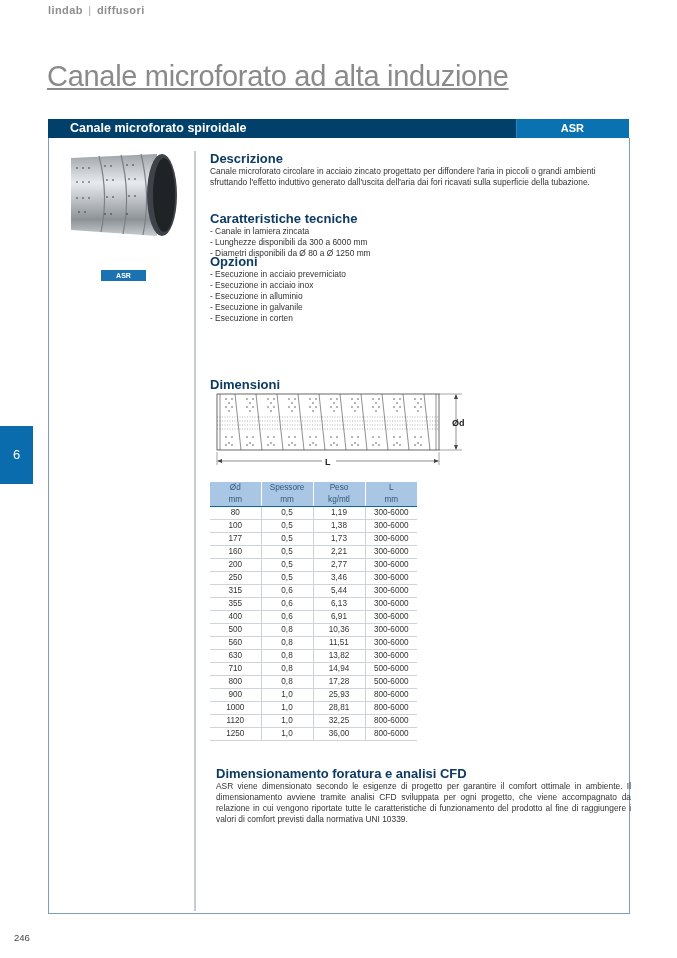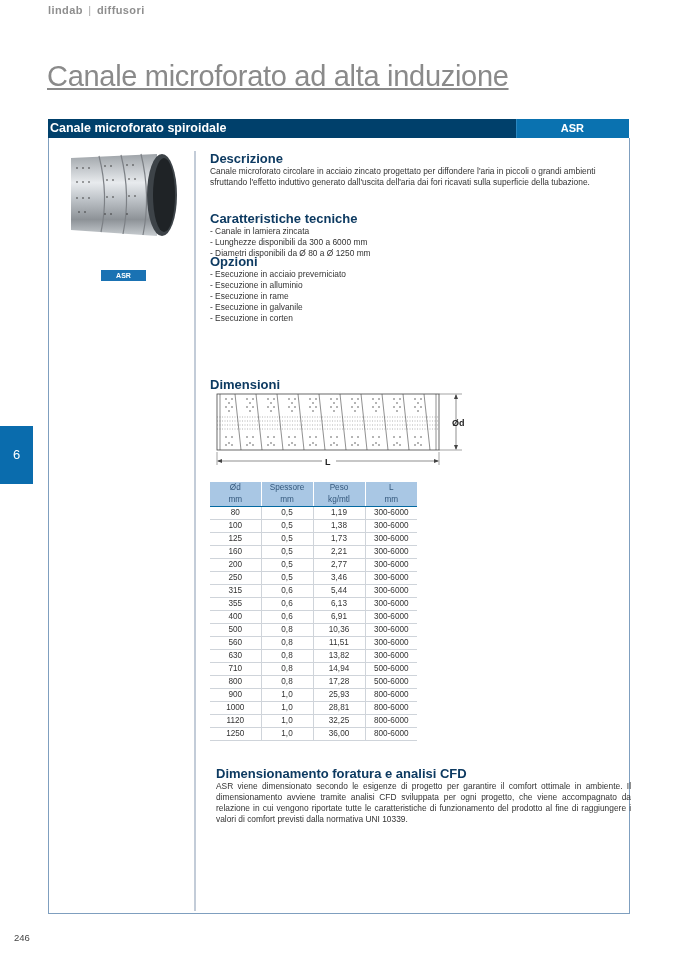--- a/index.html
+++ b/index.html
@@ -5,21 +5,21 @@
   html, body { margin: 0; padding: 0; background: #ffffff; }
   body { width: 677px; height: 958px; position: relative; overflow: hidden;
          font-family: "Liberation Sans", "DejaVu Sans", sans-serif; color: #333; }
   .brand { position: absolute; left: 48px; top: 4px; font-size: 11px; font-weight: bold;
            color: #8e8e8e; letter-spacing: 0.4px; }
   .brand .sep { font-weight: normal; color: #aaa; margin: 0 2px; }
   .page-title { position: absolute; left: 47px; top: 60px; font-size: 29px; font-weight: normal;
                 color: #8a8a8a; margin: 0; letter-spacing: -0.3px; text-decoration: underline; }
   .band { position: absolute; left: 48px; top: 119px; width: 581px; height: 19px; display: flex; }
   .band .band-left { flex: 0 0 468px; background: #00406b; color: #fff; font-weight: bold;
-                     font-size: 12.5px; line-height: 19px; padding-left: 2px; box-sizing: border-box; }
+                     font-size: 12.5px; line-height: 19px; padding-left: 22px; box-sizing: border-box; }
   .band .band-right { flex: 1; background: #0a72b0; color: #fff; font-weight: bold; font-size: 11px;
                       line-height: 19px; text-align: right; padding-right: 45px; box-sizing: border-box;
                       border-left: 1px solid #2a87c0; }
   .box { position: absolute; left: 48px; top: 138px; width: 580px; height: 775px;
          border: 1px solid #7f9fbf; border-top: none; box-sizing: content-box; }
   .col-divider { position: absolute; left: 145px; top: 13px; width: 2px; height: 760px; background: #c3ccd8; }
   .product-img { position: absolute; left: 20px; top: 12px; width: 110px; height: 90px; }
   .code-badge { position: absolute; left: 52px; top: 132px; width: 45px; height: 11px;
                 background: #1a72b3; color: #fff; font-size: 7px; font-weight: bold; text-align: center;
                 line-height: 11px; }
@@ -122,22 +122,22 @@
       <li>- Canale in lamiera zincata</li>
       <li>- Lunghezze disponibili da 300 a 6000 mm</li>
       <li>- Diametri disponibili da Ø 80 a Ø 1250 mm</li>
     </ul>
   </div>
 
   <div class="sec" style="top:116px;">
     <h2 class="sec-title">Opzioni</h2>
     <ul class="list">
       <li>- Esecuzione in acciaio preverniciato</li>
+      <li>- Esecuzione in acciaio inox</li>
       <li>- Esecuzione in alluminio</li>
-      <li>- Esecuzione in rame</li>
       <li>- Esecuzione in galvanile</li>
       <li>- Esecuzione in corten</li>
     </ul>
   </div>
 
   <div class="sec" style="top:239px;">
     <h2 class="sec-title">Dimensioni</h2>
   </div>
 
   <svg class="drawing" viewBox="0 0 270 80">
@@ -315,21 +315,21 @@
           <td>1,19</td>
           <td>300-6000</td>
         </tr>
         <tr>
           <td>100</td>
           <td>0,5</td>
           <td>1,38</td>
           <td>300-6000</td>
         </tr>
         <tr>
-          <td>125</td>
+          <td>177</td>
           <td>0,5</td>
           <td>1,73</td>
           <td>300-6000</td>
         </tr>
         <tr>
           <td>160</td>
           <td>0,5</td>
           <td>2,21</td>
           <td>300-6000</td>
         </tr>

